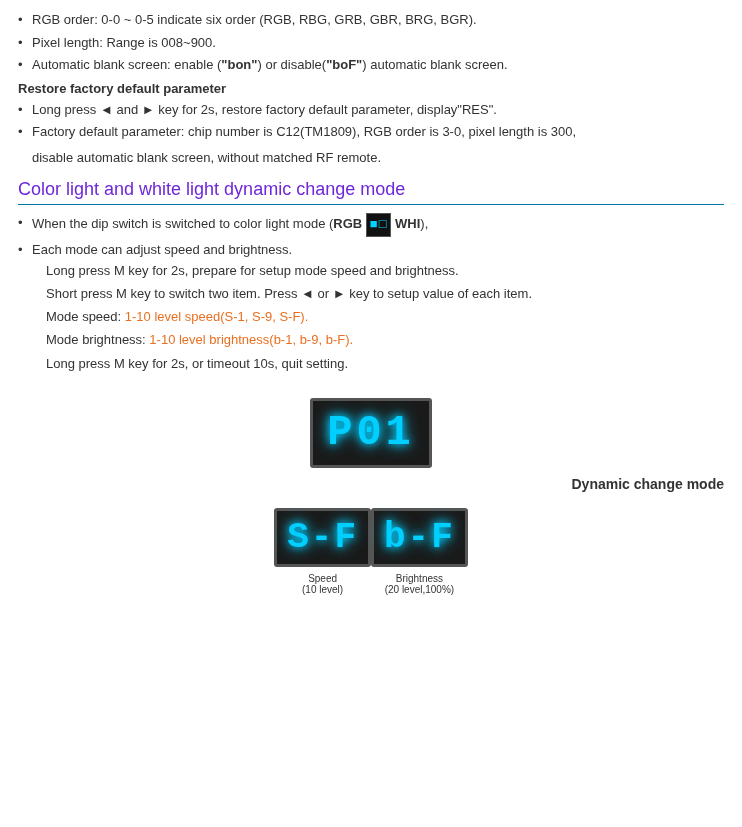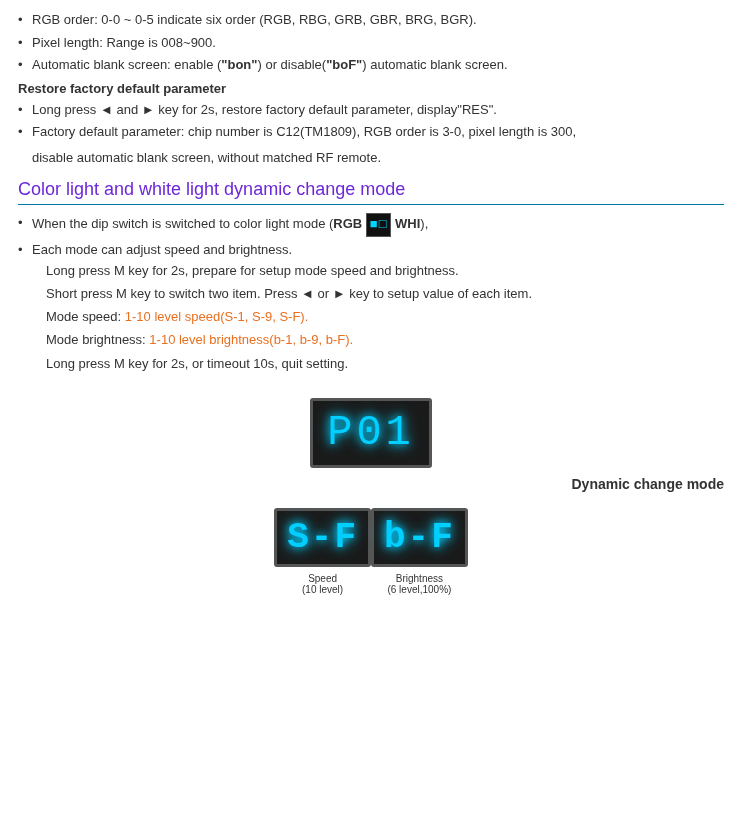--- a/index.html
+++ b/index.html
@@ -70,21 +70,21 @@
       display: inline-flex;
       align-items: center;
       justify-content: center;
       background: #1a1a1a;
       border: 3px solid #555;
       border-radius: 3px;
       padding: 8px 14px;
       color: #00cfff;
       font-family: 'Courier New', monospace;
       font-size: 42px;
-      font-weight: normal;
+      font-weight: bold;
       letter-spacing: 4px;
       min-width: 110px;
       text-shadow: 0 0 8px #00cfff, 0 0 16px #00cfff;
     }
 
     .led-display-small {
       display: inline-flex;
       align-items: center;
       justify-content: center;
       background: #1a1a1a;
@@ -198,16 +198,16 @@
     <div class="led-display-small">S-F</div>
     <div class="sb-label">
       <span>Speed</span><br>
       <span>(10 level)</span>
     </div>
   </div>
   <div class="sb-item">
     <div class="led-display-small">b-F</div>
     <div class="sb-label">
       <span>Brightness</span><br>
-      <span>(6 level,100%)</span>
+      <span>(20 level,100%)</span>
     </div>
   </div>
 </div>
 
 </body></html>

